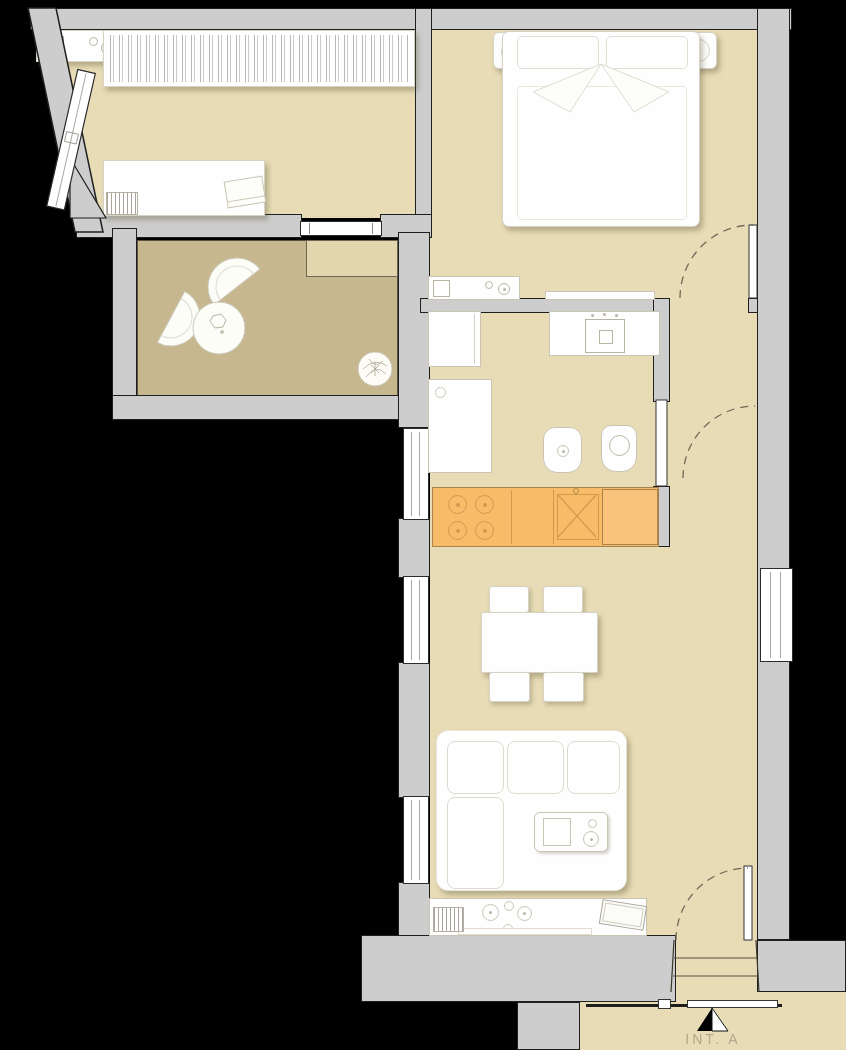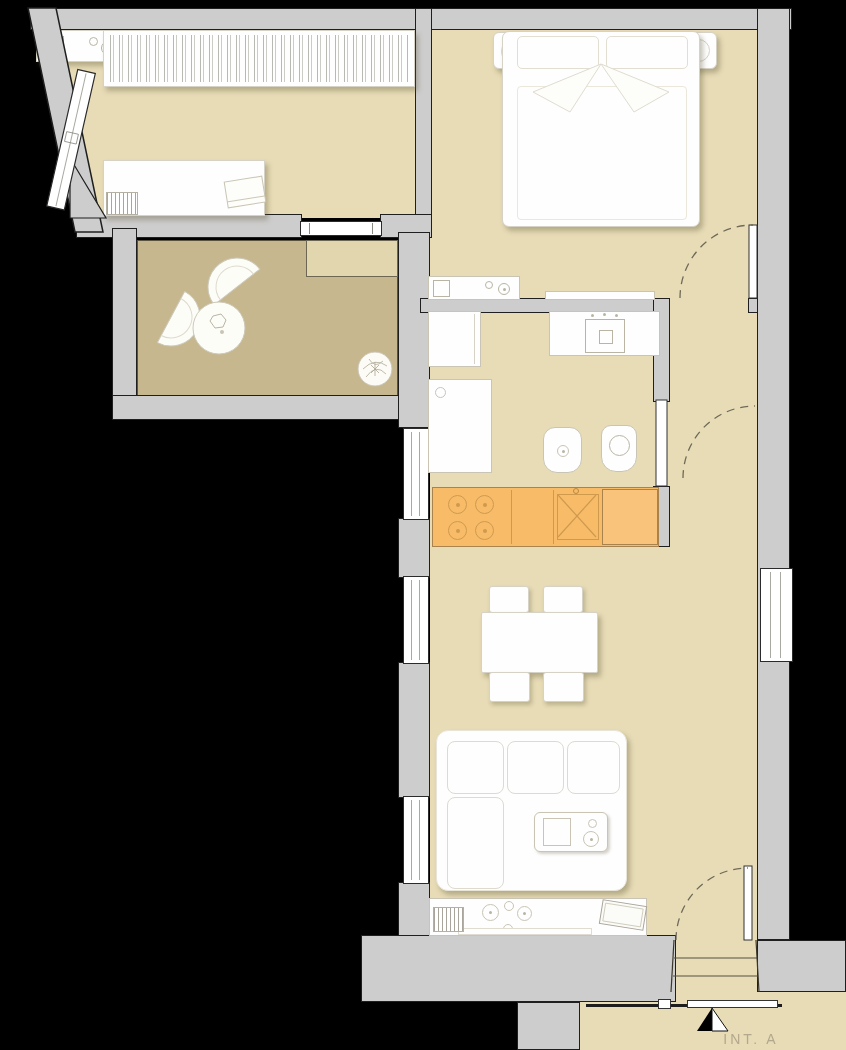--- a/index.html
+++ b/index.html
@@ -15,21 +15,21 @@
      box-sizing:border-box;box-shadow:3px 4px 5px rgba(90,80,50,.35);}
   .f2{position:absolute;background:var(--furniture,#fff);border:1px solid var(--furniture-line,#d6d2c6);box-sizing:border-box;}
   .circ{border-radius:50%;}
   .dot::after{content:"";position:absolute;left:50%;top:50%;width:3px;height:3px;margin:-1.5px;background:#b9b4a4;border-radius:50%;}
   .hangers{position:absolute;inset:4px 6px;background:
       repeating-linear-gradient(90deg,#b9b9b3 0 1px,transparent 1px 3px,#ccccc6 3px 4px,transparent 4px 9px);}
   .radiator{position:absolute;background:#fff;border:1px solid #b4b0a4;box-sizing:border-box;
       background-image:repeating-linear-gradient(90deg,#a9a59a 0 1px,transparent 1px 4px);}
   .burner{position:absolute;width:19px;height:19px;border:1.5px solid var(--kitchen-line,#cf9a4e);border-radius:50%;box-sizing:border-box;}
   .burner::after{content:"";position:absolute;left:50%;top:50%;width:4px;height:4px;margin:-2px;background:var(--kitchen-line,#cf9a4e);border-radius:50%;}
-  #label-int-a{position:absolute;left:706px;top:1031px;width:90px;text-align:center;
+  #label-int-a{position:absolute;left:668px;top:1031px;width:90px;text-align:center;
       font-size:14px;letter-spacing:3px;color:var(--label-text,#b3a88c);}
   svg.overlay{position:absolute;left:0;top:0;pointer-events:none;}
 </style>
 </head>
 <body>
 
 <div id="plan">
 
   <div class="floor" style="left:0;top:0;width:846px;height:1050px;clip-path:polygon(55px 30px,432px 30px,432px 218px,104px 218px,72px 162px);"></div>
   <div class="floor" style="left:430px;top:30px;width:327px;height:262px;"></div>

